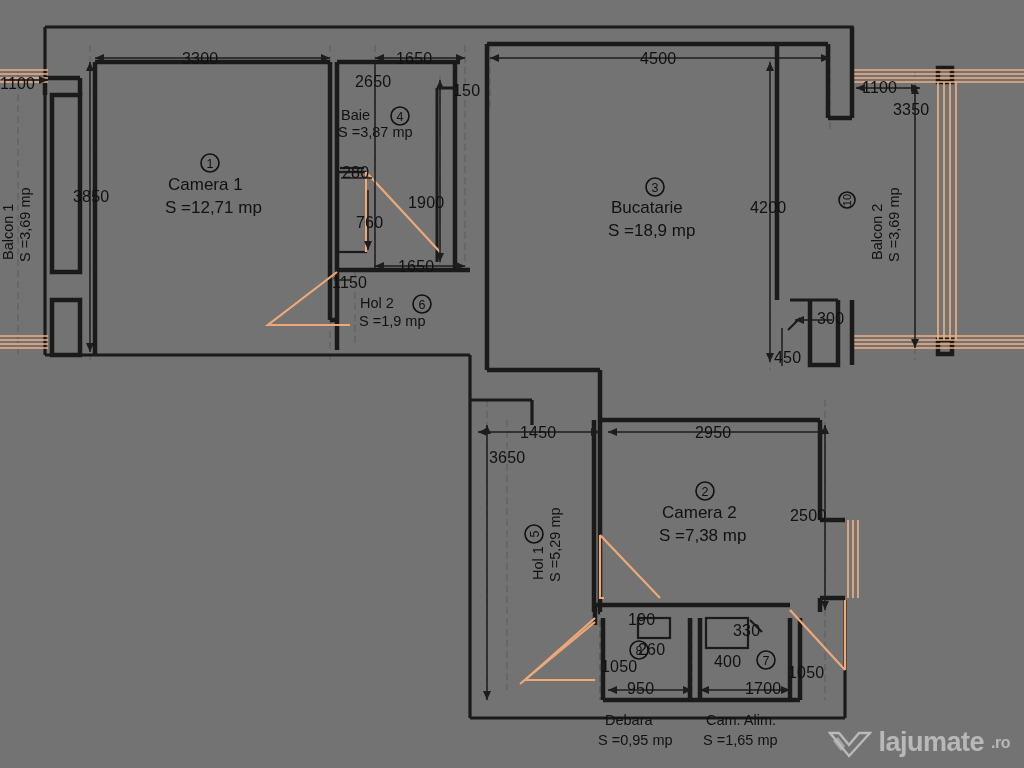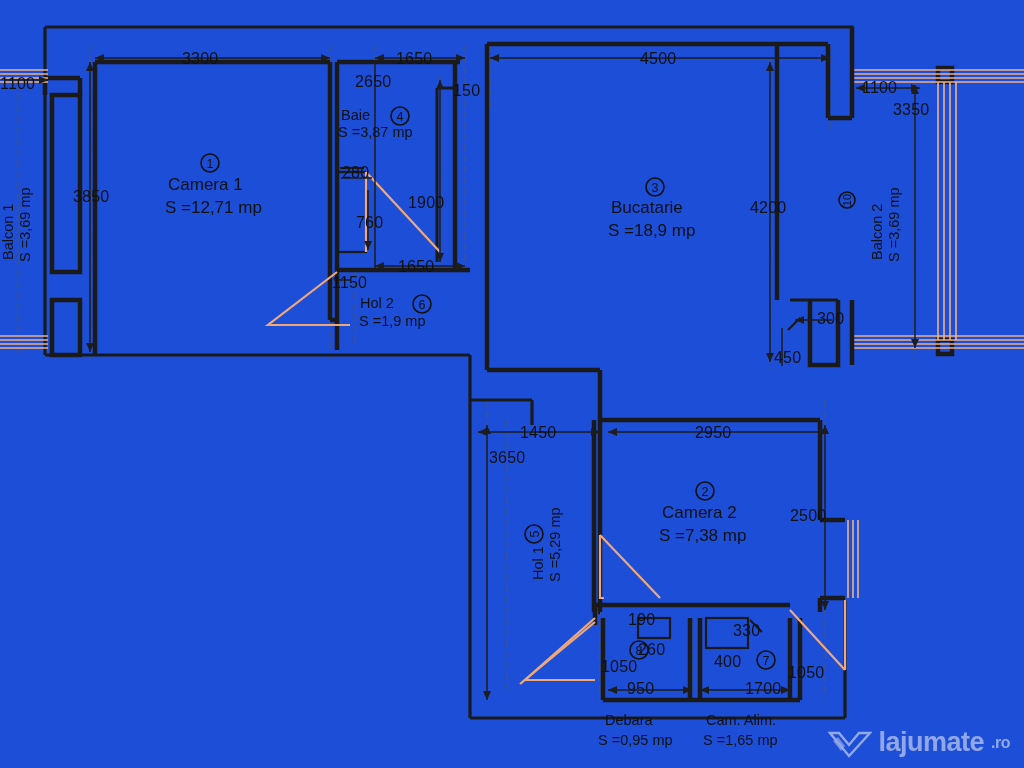--- a/index.html
+++ b/index.html
@@ -8,21 +8,21 @@
     padding: 0;
     background: #ffffff;
   }
   body {
     font-family: "Liberation Sans", sans-serif;
   }
   #plan-root {
     position: relative;
     width: 1024px;
     height: 768px;
-    background: #1d4ed8;
+    background: #737373;
     overflow: hidden;
   }
   #plan-svg {
     position: absolute;
     left: 0;
     top: 0;
     width: 1024px;
     height: 768px;
   }
   .wall { fill: none; stroke: #1a1a1a; stroke-width: 4.5; }

